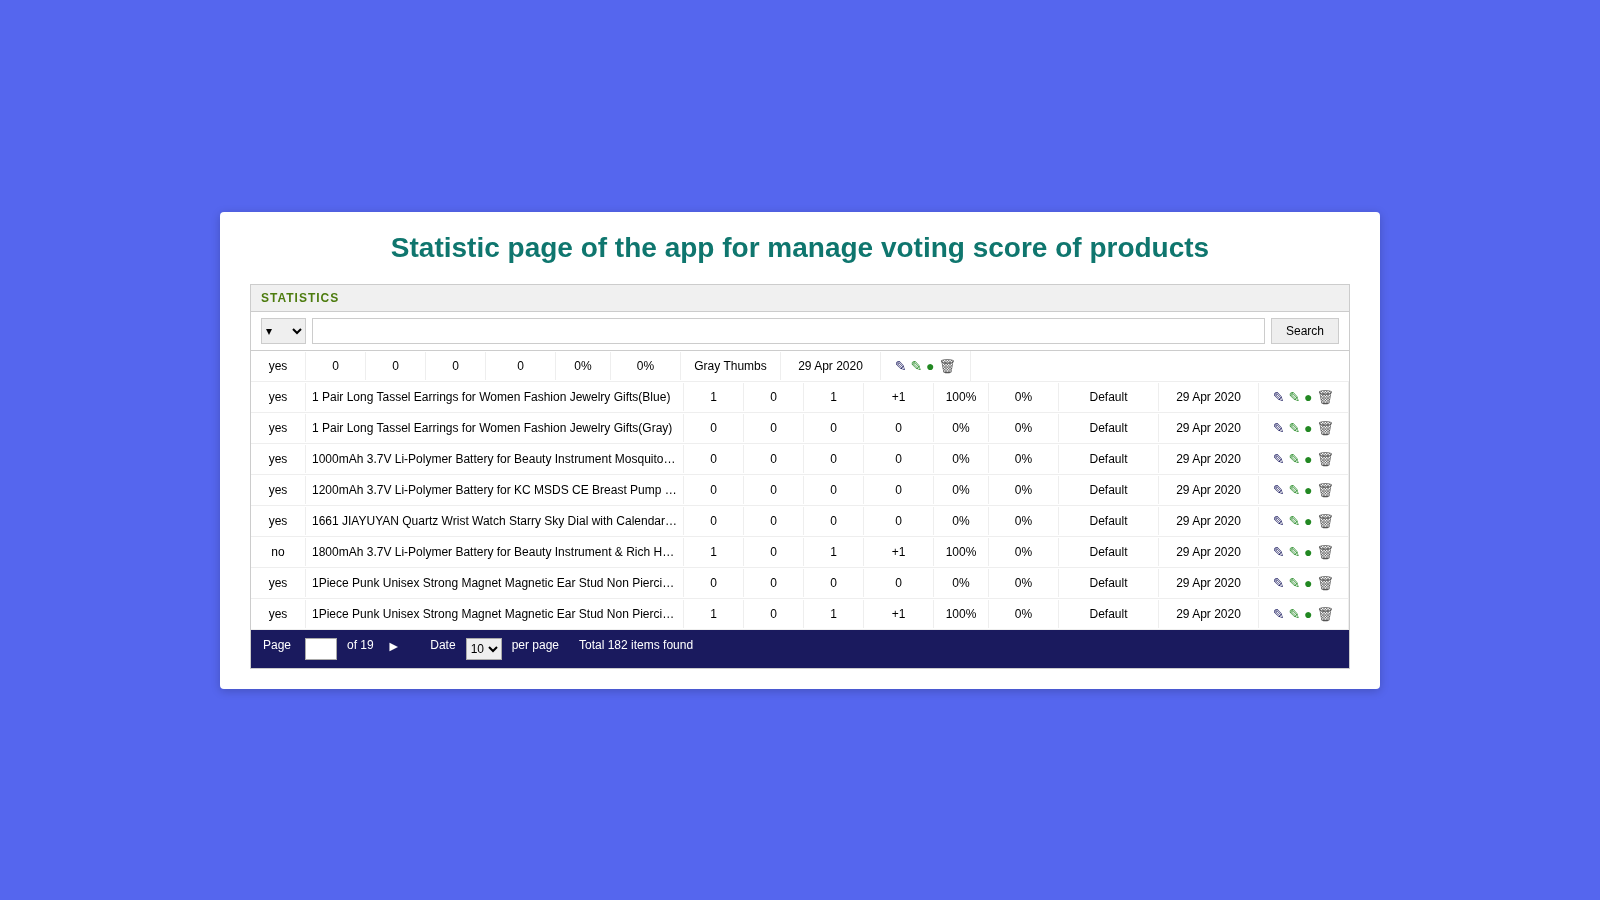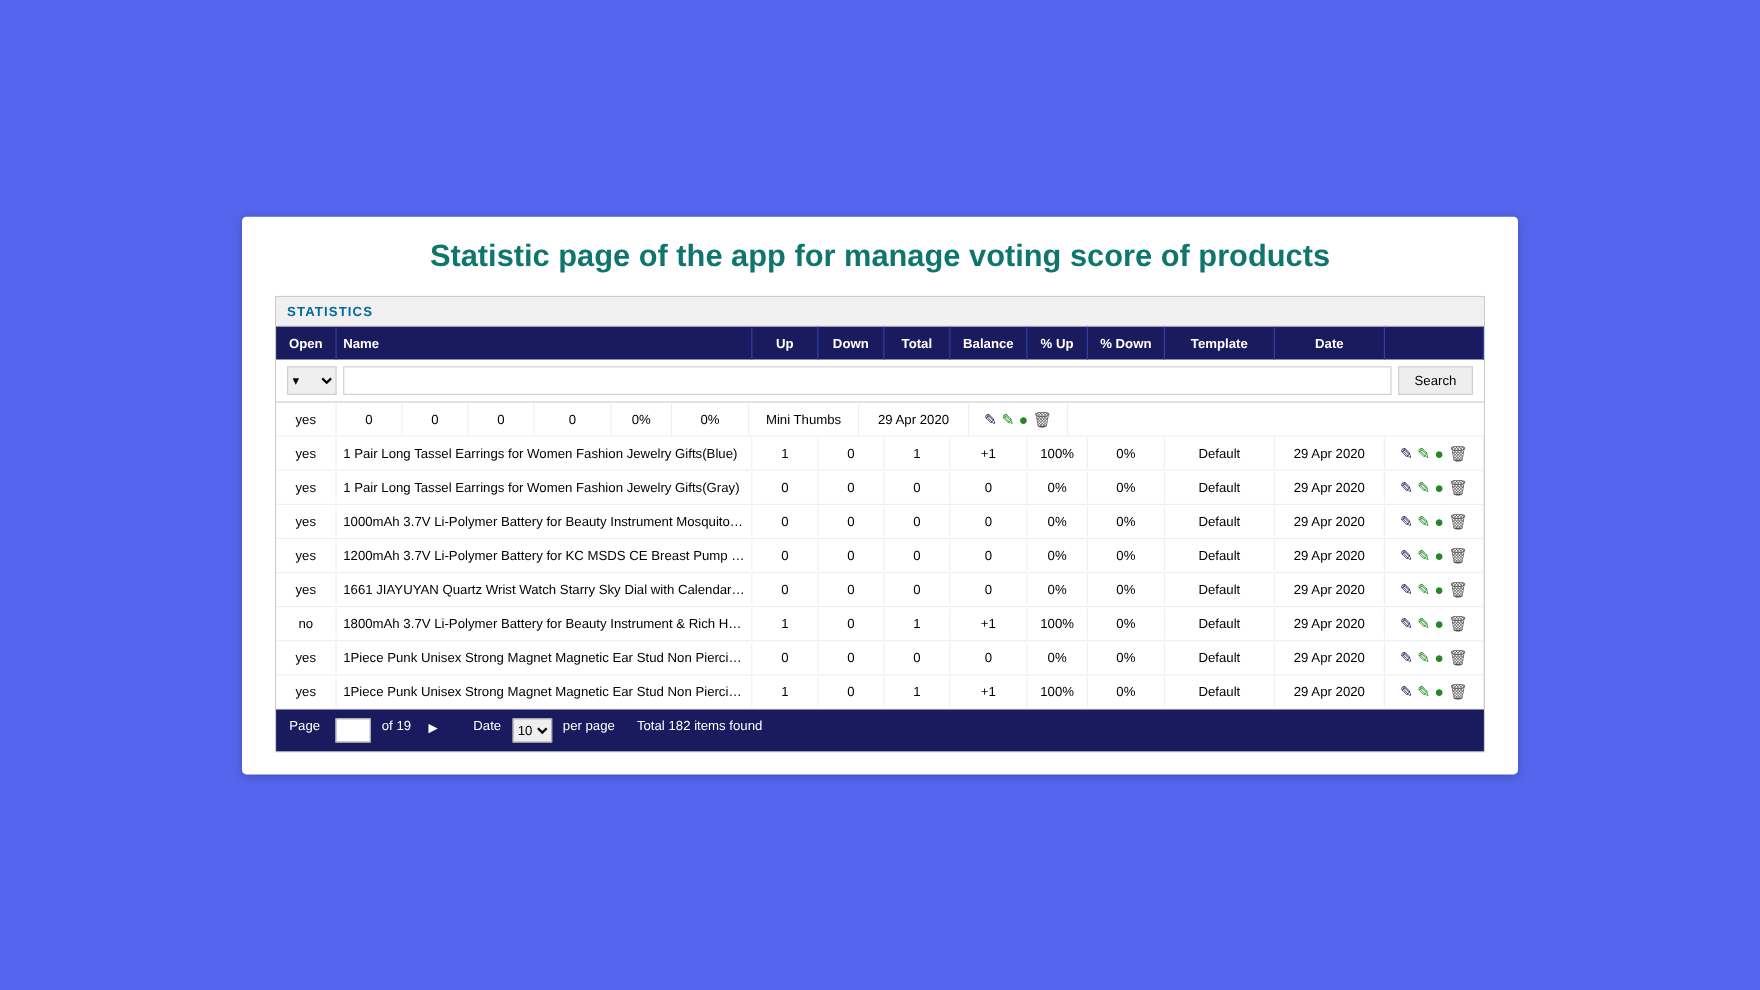--- a/index.html
+++ b/index.html
@@ -30,21 +30,21 @@
       font-family: Arial, sans-serif;
     }
     .table-container {
       border: 1px solid #ccc;
     }
     .section-header {
       background: #f0f0f0;
       padding: 6px 10px;
       font-size: 12px;
       font-weight: bold;
-      color: #0369a1;
+      color: #4d7c0f;
       border-bottom: 1px solid #ccc;
       letter-spacing: 1px;
     }
     .col-headers {
       display: flex;
       background: #1a1a5e;
       color: #fff;
       font-size: 12px;
       font-weight: bold;
     }
@@ -159,52 +159,39 @@
 </head>
 <body>
 
 <div class="card">
   <h1 class="page-title">Statistic page of the app for manage voting score of products</h1>
 
   <div class="table-container">
 
     <div class="section-header">STATISTICS</div>
 
-    <div class="col-headers">
-      <div class="col col-open">Open</div>
-      <div class="col col-name">Name</div>
-      <div class="col col-up">Up</div>
-      <div class="col col-down">Down</div>
-      <div class="col col-total">Total</div>
-      <div class="col col-balance">Balance</div>
-      <div class="col col-pup">% Up</div>
-      <div class="col col-pdown">% Down</div>
-      <div class="col col-template">Template</div>
-      <div class="col col-date">Date</div>
-      <div class="col col-actions"></div>
-    </div>
 
     <div class="search-bar">
       <select>
         <option>▾</option>
       </select>
       <input type="text" style="">
       <button>Search</button>
     </div>
 
     <div id="data-rows">
         <div class="data-row">
       <div class="col col-open">yes</div>
       <div class="col col-up">0</div>
       <div class="col col-down">0</div>
       <div class="col col-total">0</div>
       <div class="col col-balance">0</div>
       <div class="col col-pup">0%</div>
       <div class="col col-pdown">0%</div>
-      <div class="col col-template">Mini Thumbs</div>
+      <div class="col col-template">Gray Thumbs</div>
       <div class="col col-date">29 Apr 2020</div>
       <div class="col col-actions">
         <div class="action-icons">
           <span class="action-icon icon-pencil" title="Edit">✎</span>
           <span class="action-icon icon-edit" title="Edit2" style="color:#228822;">✎</span>
           <span class="action-icon icon-eye" title="View" style="color:#228822;">●</span>
           <span class="action-icon icon-trash" title="Delete">🗑</span>
         </div>
       </div>
     </div>

